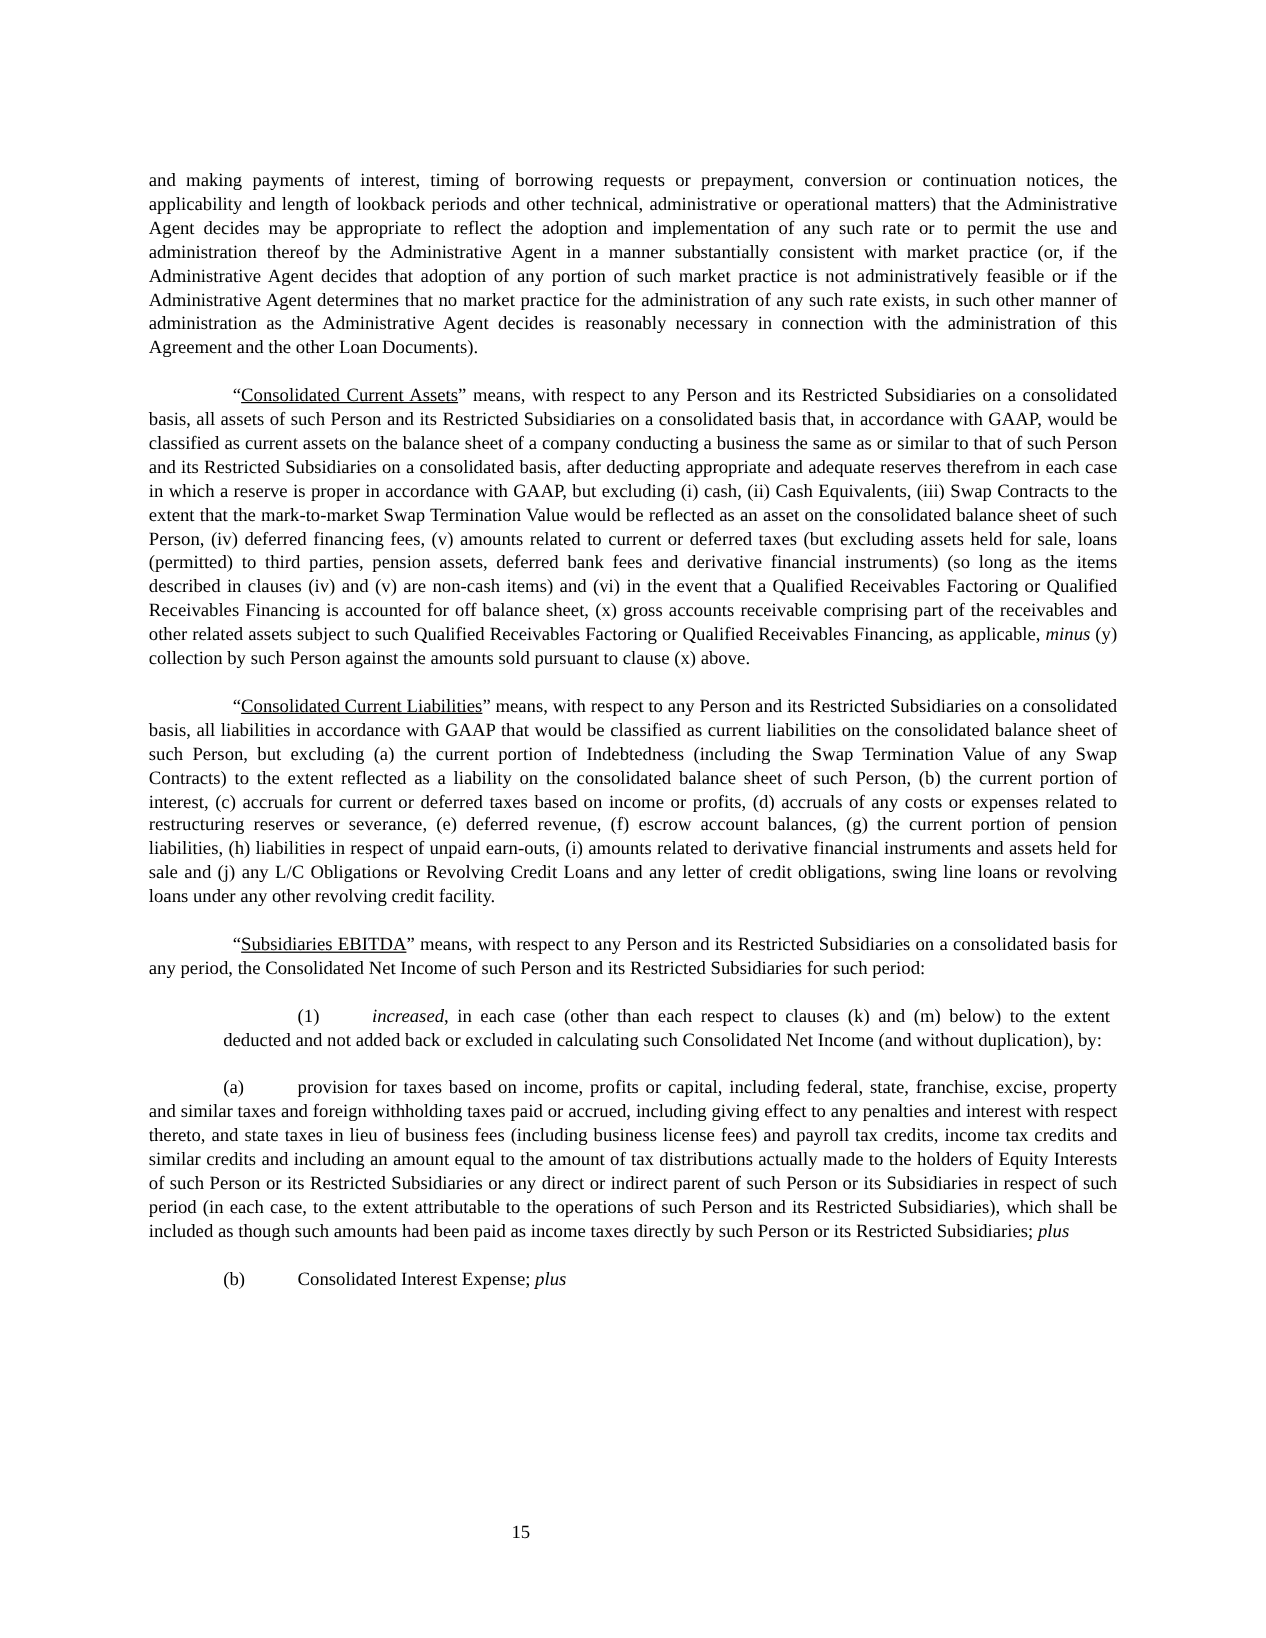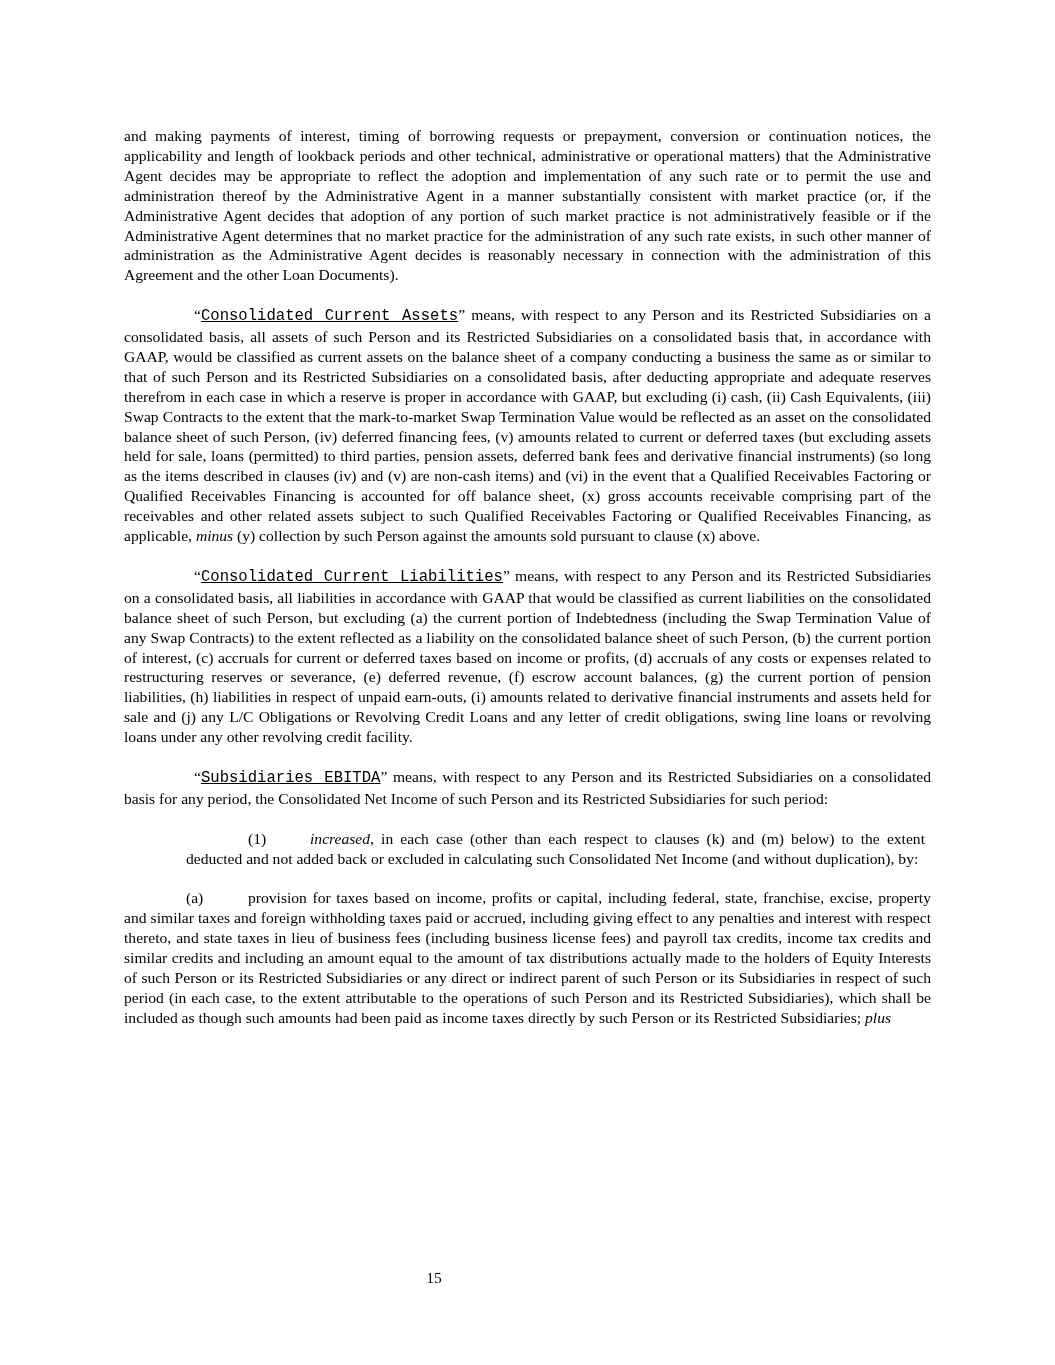--- a/index.html
+++ b/index.html
@@ -13,30 +13,30 @@
       position: relative;
       overflow: hidden;
       font-family: "Liberation Serif", "DejaVu Serif", serif;
       color: #000000;
       font-size: 15.6px;
       line-height: 19.9px;
     }
     .page {
       position: absolute;
       left: 124px;
-      top: 126px;
+      top: 141px;
       width: 807px;
     }
     p {
       margin: 0;
       text-align: justify;
     }
     .para { margin-bottom: 19.9px; }
     .indent-first { text-indent: 70px; }
-    .term { text-decoration: underline; font-family: Liberation Mono, monospace; }
+    .term { text-decoration: underline; }
     em { font-style: italic; }
     .sub1 {
       margin-left: 62px;
       text-indent: 62px;
       margin-bottom: 19.9px;
       margin-right: 6px;
     }
     .sub1 .num {
       display: inline-block;
       width: 62px;
@@ -71,16 +71,17 @@
   <p class="para indent-first"><span>“</span><span class="term">Consolidated Current Assets</span><span>” means, with respect to any Person and its Restricted Subsidiaries on a consolidated basis, all assets of such Person and its Restricted Subsidiaries on a consolidated basis that, in accordance with GAAP, would be classified as current assets on the balance sheet of a company conducting a business the same as or similar to that of such Person and its Restricted Subsidiaries on a consolidated basis, after deducting appropriate and adequate reserves therefrom in each case in which a reserve is proper in accordance with GAAP, but excluding (i) cash, (ii) Cash Equivalents, (iii) Swap Contracts to the extent that the mark-to-market Swap Termination Value would be reflected as an asset on the consolidated balance sheet of such Person, (iv) deferred financing fees, (v) amounts related to current or deferred taxes (but excluding assets held for sale, loans (permitted) to third parties, pension assets, deferred bank fees and derivative financial instruments) (so long as the items described in clauses (iv) and (v) are non-cash items) and (vi) in the event that a Qualified Receivables Factoring or Qualified Receivables Financing is accounted for off balance sheet, (x) gross accounts receivable comprising part of the receivables and other related assets subject to such Qualified Receivables Factoring or Qualified Receivables Financing, as applicable, </span><em>minus</em><span> (y) collection by such Person against the amounts sold pursuant to clause (x) above.</span></p>
 
   <p class="para indent-first"><span>“</span><span class="term">Consolidated Current Liabilities</span><span>” means, with respect to any Person and its Restricted Subsidiaries on a consolidated basis, all liabilities in accordance with GAAP that would be classified as current liabilities on the consolidated balance sheet of such Person, but excluding (a) the current portion of Indebtedness (including the Swap Termination Value of any Swap Contracts) to the extent reflected as a liability on the consolidated balance sheet of such Person, (b) the current portion of interest, (c) accruals for current or deferred taxes based on income or profits, (d) accruals of any costs or expenses related to restructuring reserves or severance, (e) deferred revenue, (f) escrow account balances, (g) the current portion of pension liabilities, (h) liabilities in respect of unpaid earn-outs, (i) amounts related to derivative financial instruments and assets held for sale and (j) any L/C Obligations or Revolving Credit Loans and any letter of credit obligations, swing line loans or revolving loans under any other revolving credit facility.</span></p>
 
   <p class="para indent-first"><span>“</span><span class="term">Subsidiaries EBITDA</span><span>” means, with respect to any Person and its Restricted Subsidiaries on a consolidated basis for any period, the Consolidated Net Income of such Person and its Restricted Subsidiaries for such period:</span></p>
 
   <p class="sub1"><span class="num">(1)</span><em>increased</em><span>, in each case (other than each respect to clauses (k) and (m) below) to the extent deducted and not added back or excluded in calculating such Consolidated Net Income (and without duplication), by:</span></p>
 
   <p class="sub2"><span class="num">(a)</span><span>provision for taxes based on income, profits or capital, including federal, state, franchise, excise, property and similar taxes and foreign withholding taxes paid or accrued, including giving effect to any penalties and interest with respect thereto, and state taxes in lieu of business fees (including business license fees) and payroll tax credits, income tax credits and similar credits and including an amount equal to the amount of tax distributions actually made to the holders of Equity Interests of such Person or its Restricted Subsidiaries or any direct or indirect parent of such Person or its Subsidiaries in respect of such period (in each case, to the extent attributable to the operations of such Person and its Restricted Subsidiaries), which shall be included as though such amounts had been paid as income taxes directly by such Person or its Restricted Subsidiaries; </span><em>plus</em></p>
 
+  <p class="sub2"><span class="num">(b)</span><span>Consolidated Interest Expense; </span><em>plus</em></p>
 
 </div>
 
 <div class="page-number">15</div>
 
 </body></html>

